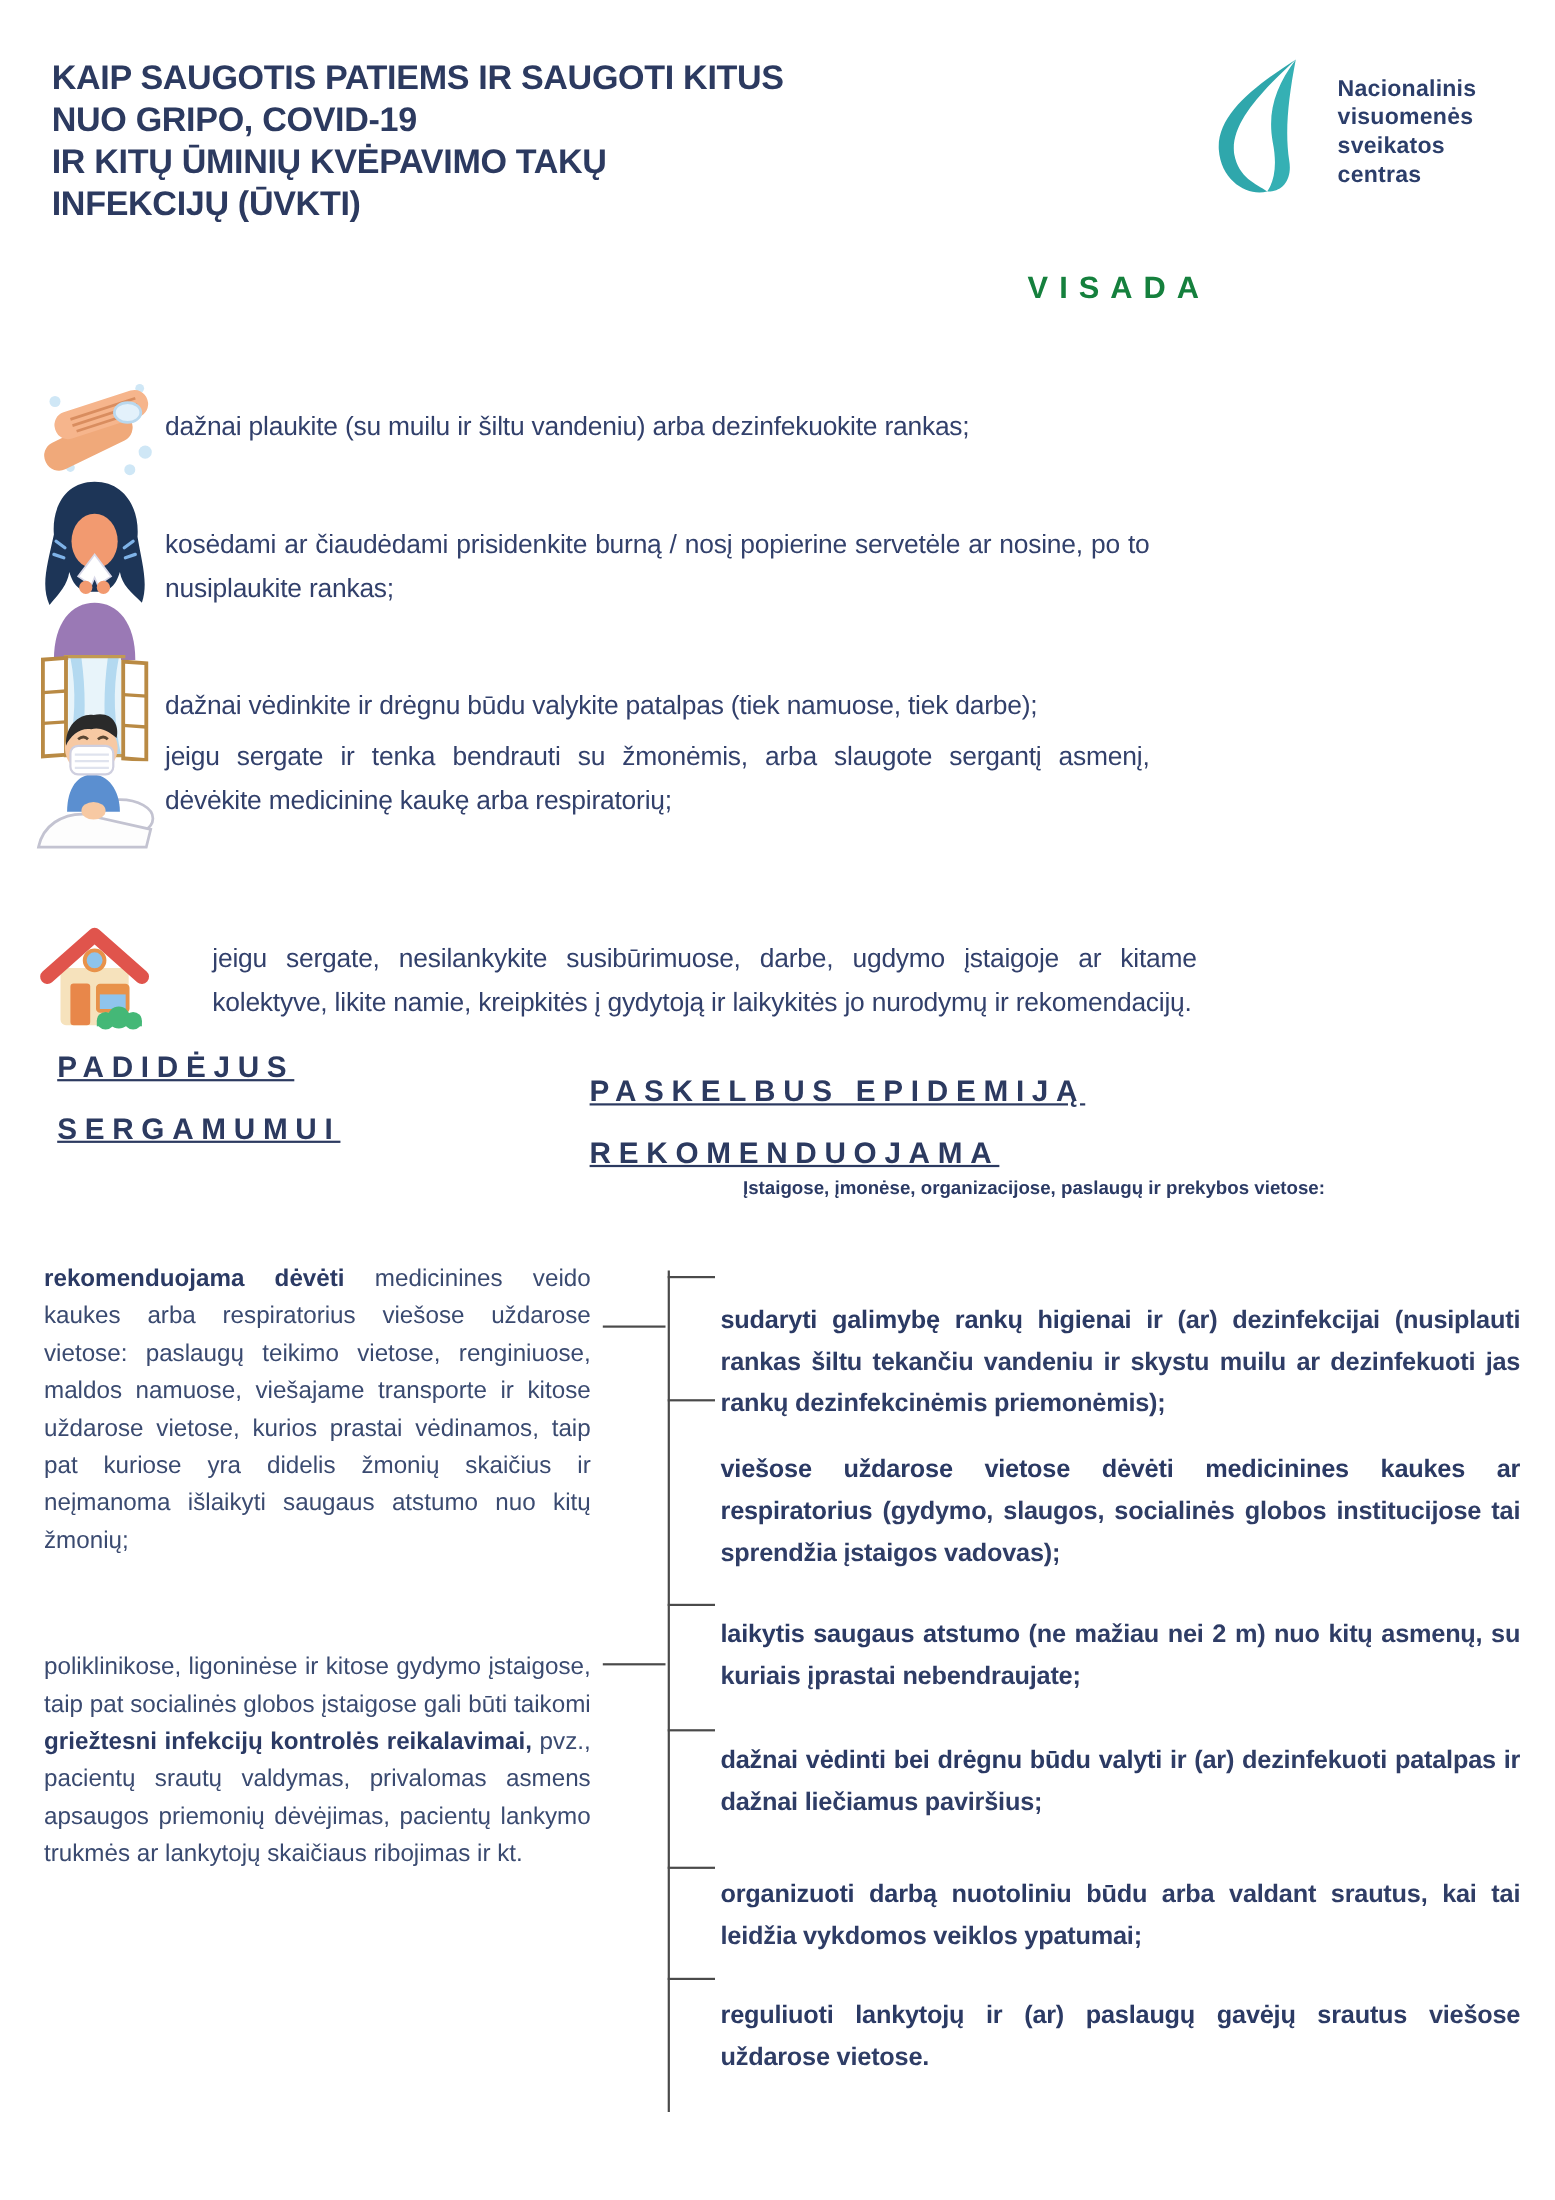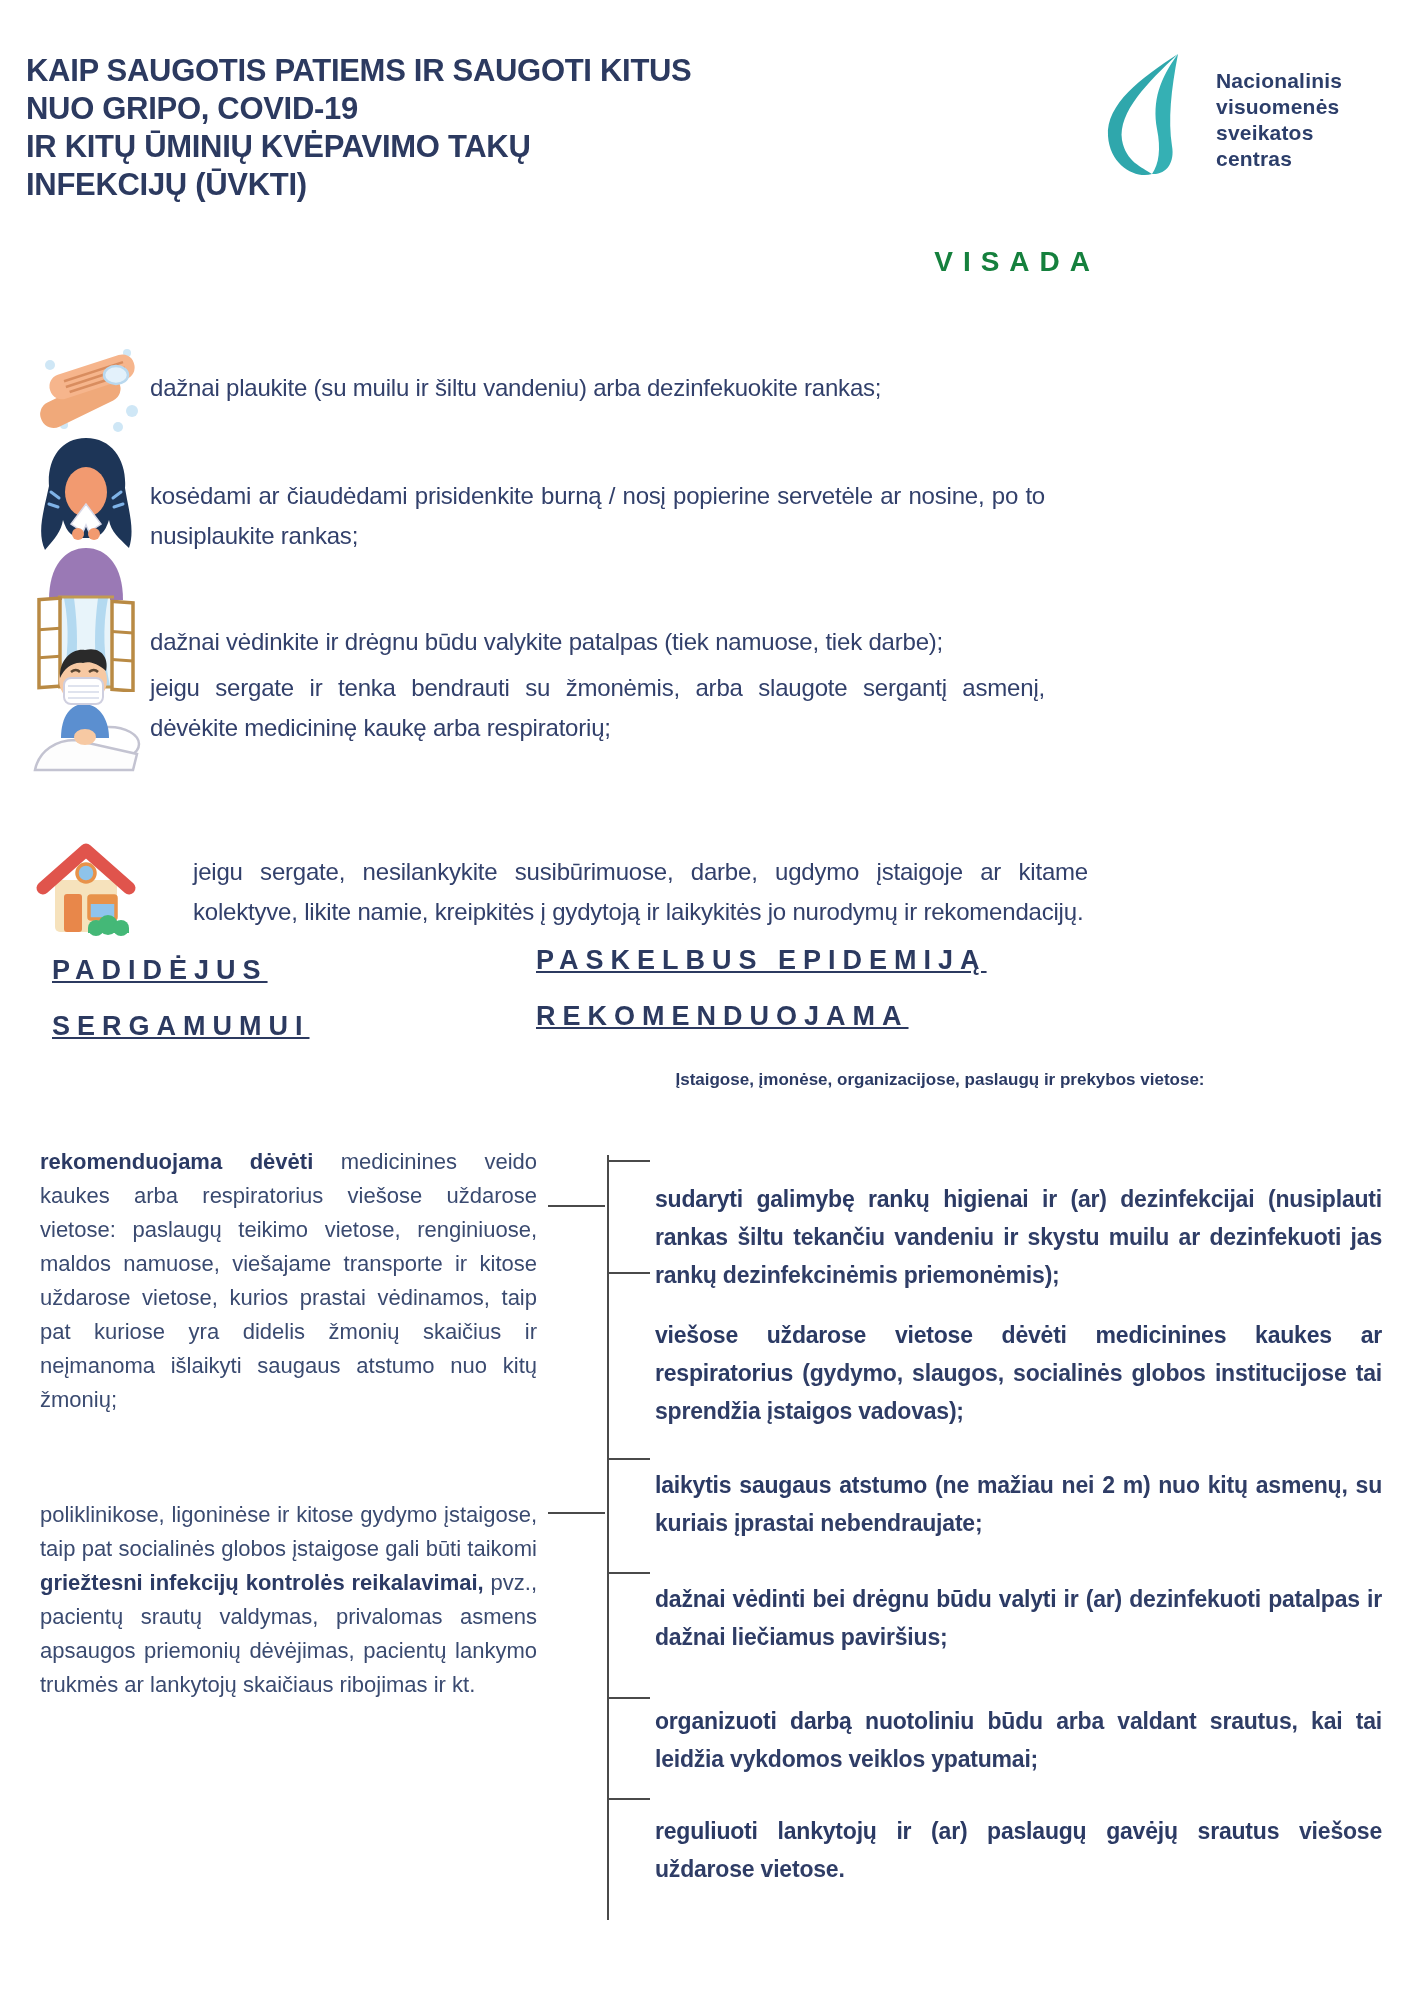--- a/index.html
+++ b/index.html
@@ -7,21 +7,21 @@
   .page {
     position:relative;
     width:1414px; height:2000px;
     background:#ffffff;
     font-family:"Liberation Sans","DejaVu Sans",sans-serif;
     color:#32406b;
     overflow:hidden;
   }
   
   .title {
-    position:absolute; left:26px; top:52px; width:800px;
+    position:absolute; left:47px; top:52px; width:800px;
     font-size:31px; font-weight:bold; line-height:38px;
     color:#2c3a60; letter-spacing:-0.3px;
   }
   .title span { display:block; }
   .logo { position:absolute; left:1080px; top:40px; width:320px; height:170px; }
   .logo-mark { position:absolute; left:6px; top:6px; }
   .logo-text {
     position:absolute; left:136px; top:28px;
     font-size:21px; line-height:26px; color:#2c3e6a; font-weight:bold; letter-spacing:0.2px;
   }
@@ -41,21 +41,21 @@
   }
   .vrow1 { top:335px; } .vrow2 { top:432px; } .vrow3 { top:592px; }
   .vrow4 { top:644px; } .vrow5 { top:836px;gap:43px; }
   
   .col-heading {
     position:absolute; font-size:27px; font-weight:bold; letter-spacing:7px;
     line-height:56px; color:#2c3a60;
   }
   .col-heading span { display:block;text-decoration:underline; }
   .heading-left  { left:52px;  top:942px; }
-  .heading-right { left:536px; top:932px; }
+  .heading-right { left:536px; top:964px; }
   .sub-heading {
     position:absolute; left:520px; top:1060px; width:840px;
     text-align:center; font-size:17px; font-weight:bold; line-height:40px;
     color:#2b3a64;
   }
   .lpara {
     position:absolute; left:40px; width:497px;
     font-size:22px; line-height:34px; color:#3a4a70;
     text-align:justify; text-align-last:left;
   }

